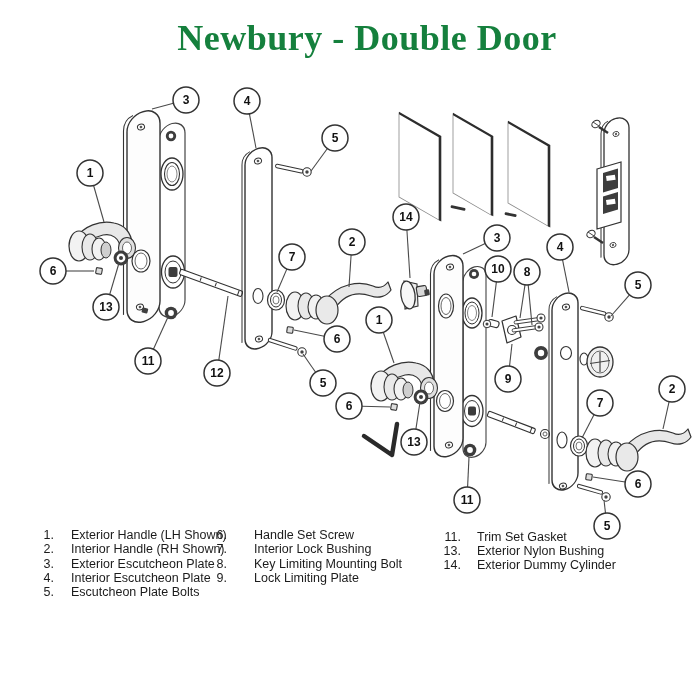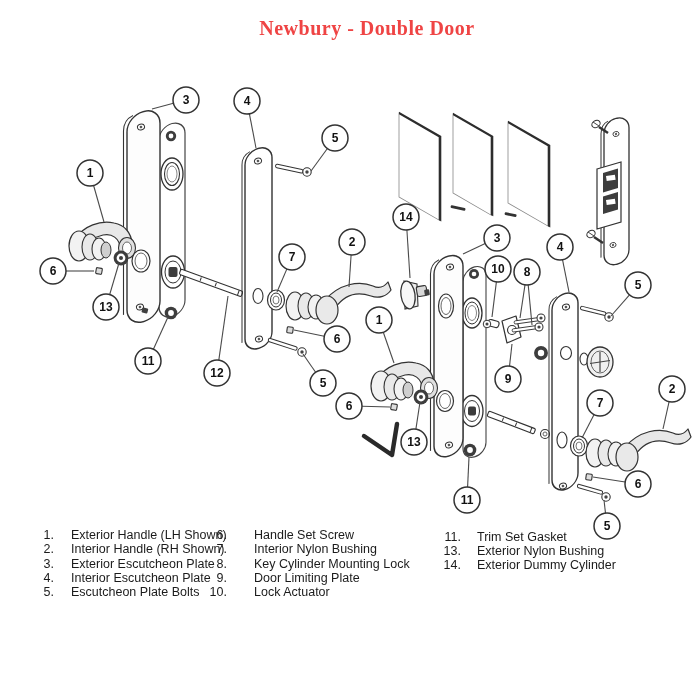--- a/index.html
+++ b/index.html
@@ -1,20 +1,20 @@
 <!DOCTYPE html>
 <html><head>
 <meta charset="utf-8">
 <style>
   html,body{margin:0;padding:0;background:#fff;}
   #page{position:relative;width:700px;height:700px;background:#ffffff;overflow:hidden;
         font-family:"Liberation Sans",sans-serif;}
   #title{position:absolute;top:17px;left:0;width:100%;text-align:center;padding-left:34px;
          box-sizing:border-box;font-family:"Liberation Serif",serif;font-weight:bold;
-         font-size:20px;color:#ef4444;letter-spacing:.5px;}
+         font-size:36px;color:#15803d;letter-spacing:.5px;}
   #diagram{position:absolute;left:0;top:0;width:700px;height:700px;}
   .legend-col{position:absolute;top:528px;color:#1b1b1b;}
   #col-0{left:40px}
   #col-1{left:205px}
   #col-2{left:428px;top:531px}
   .legend-row{display:flex;line-height:14.3px;font-size:12.5px;}
   #col-2 .legend-row{line-height:13.8px;align-items:flex-end;}
   .l-num{width:14px;text-align:right;flex:none;}
   #col-1 .l-num{width:22px}
   #col-2 .l-num{width:33px}
@@ -431,33 +431,29 @@
           <span class="l-label">Escutcheon Plate Bolts</span>
         </div>
       </div>
       <div class="legend-col" id="col-1">
         <div class="legend-row">
           <span class="l-num">6.</span>
           <span class="l-label">Handle Set Screw</span>
         </div>
         <div class="legend-row">
           <span class="l-num">7.</span>
-          <span class="l-label">Interior Nylon Bushing</span>
+          <span class="l-label">Interior Lock Bushing</span>
         </div>
         <div class="legend-row">
           <span class="l-num">8.</span>
-          <span class="l-label">Key Cylinder Mounting Lock</span>
+          <span class="l-label">Key Limiting Mounting Bolt</span>
         </div>
         <div class="legend-row">
           <span class="l-num">9.</span>
-          <span class="l-label">Door Limiting Plate</span>
-        </div>
-        <div class="legend-row">
-          <span class="l-num">10.</span>
-          <span class="l-label">Lock Actuator</span>
+          <span class="l-label">Lock Limiting Plate</span>
         </div>
       </div>
       <div class="legend-col" id="col-2">
         <div class="legend-row">
           <span class="l-num">11.</span>
           <span class="l-label">Trim Set Gasket</span>
         </div>
         <div class="legend-row">
           <span class="l-num">13.</span>
           <span class="l-label">Exterior Nylon Bushing</span>

